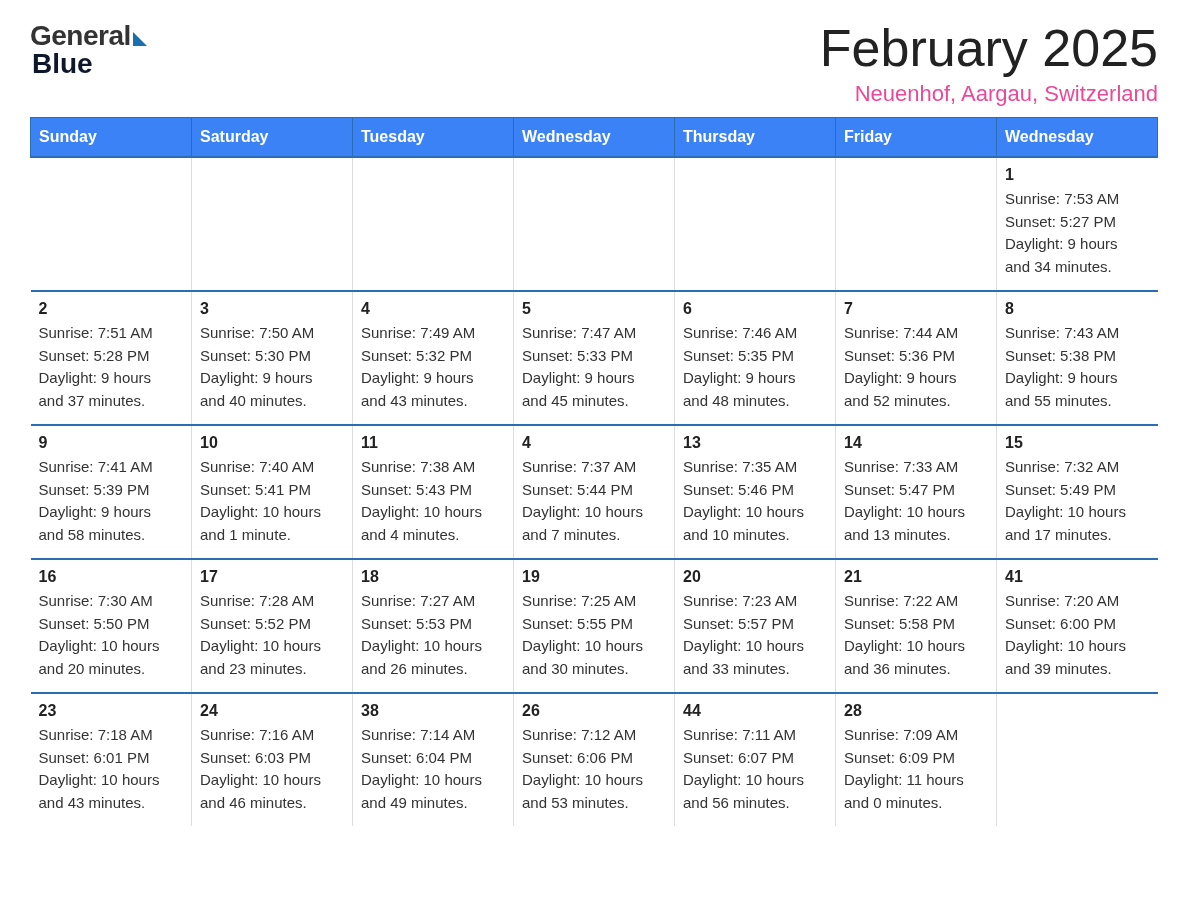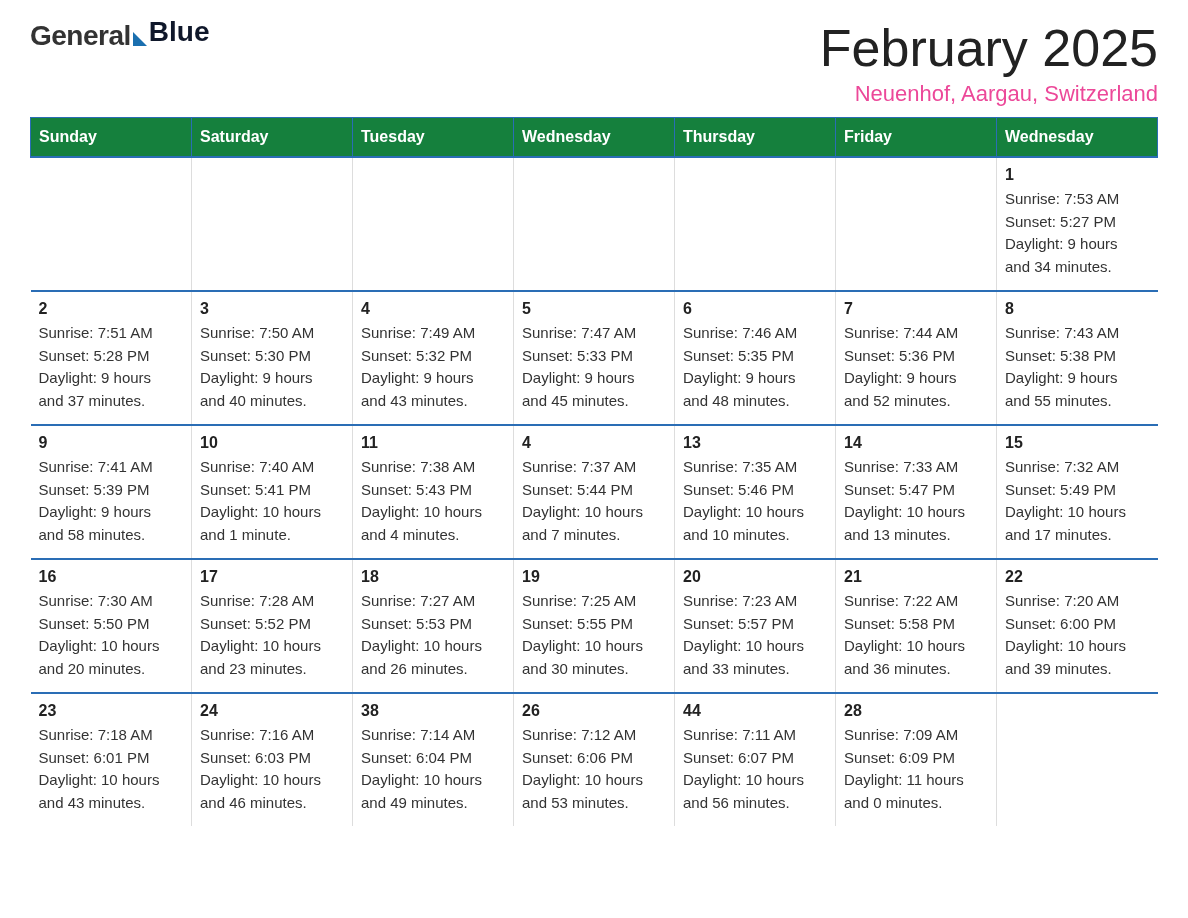--- a/index.html
+++ b/index.html
@@ -12,20 +12,21 @@
       padding: 20px 30px;
     }
     .header {
       display: flex;
       justify-content: space-between;
       align-items: flex-start;
       margin-bottom: 10px;
     }
     .logo {
       display: flex;
+      flex-direction: column;
       align-items: flex-start;
       justify-content: flex-end;
     }
     .logo-top {
       display: flex;
       align-items: center;
     }
     .logo-general {
       font-size: 28px;
       font-weight: bold;
@@ -62,21 +63,21 @@
       font-weight: normal;
       color: #ec4899;
       margin-top: 4px;
     }
     .calendar {
       width: 100%;
       border-collapse: collapse;
       margin-top: 10px;
     }
     .calendar thead tr th {
-      background-color: #15803d;
+      background-color: #3b82f6;
       color: #fff;
       font-size: 16px;
       font-weight: bold;
       padding: 10px 8px;
       text-align: left;
       border: 1px solid #2a6db5;
     }
     .calendar tbody tr {
       border-top: 2px solid #2a6db5;
     }
@@ -230,21 +231,21 @@
         </td>
         <td>
           <span class="day-number">20</span>
           <div class="day-info">Sunrise: 7:23 AM<br>Sunset: 5:57 PM<br>Daylight: 10 hours<br>and 33 minutes.</div>
         </td>
         <td>
           <span class="day-number">21</span>
           <div class="day-info">Sunrise: 7:22 AM<br>Sunset: 5:58 PM<br>Daylight: 10 hours<br>and 36 minutes.</div>
         </td>
         <td>
-          <span class="day-number">22</span>
+          <span class="day-number">41</span>
           <div class="day-info">Sunrise: 7:20 AM<br>Sunset: 6:00 PM<br>Daylight: 10 hours<br>and 39 minutes.</div>
         </td>
       </tr>
       <tr>
         <td>
           <span class="day-number">23</span>
           <div class="day-info">Sunrise: 7:18 AM<br>Sunset: 6:01 PM<br>Daylight: 10 hours<br>and 43 minutes.</div>
         </td>
         <td>
           <span class="day-number">24</span>

